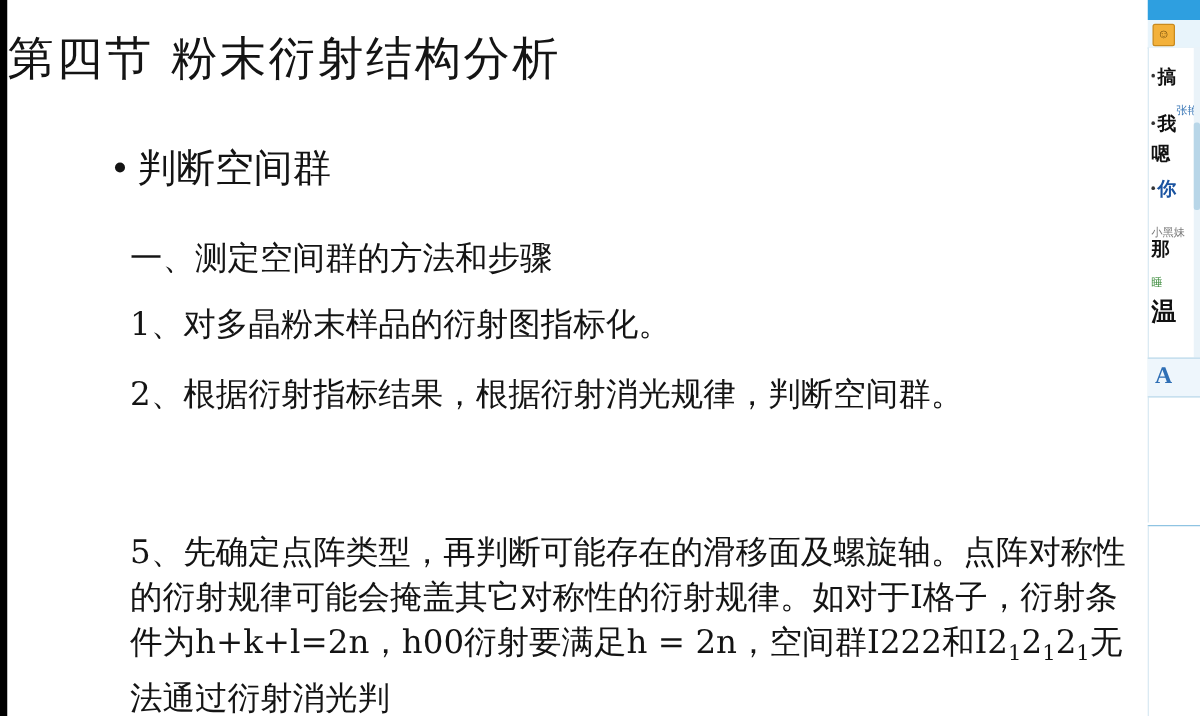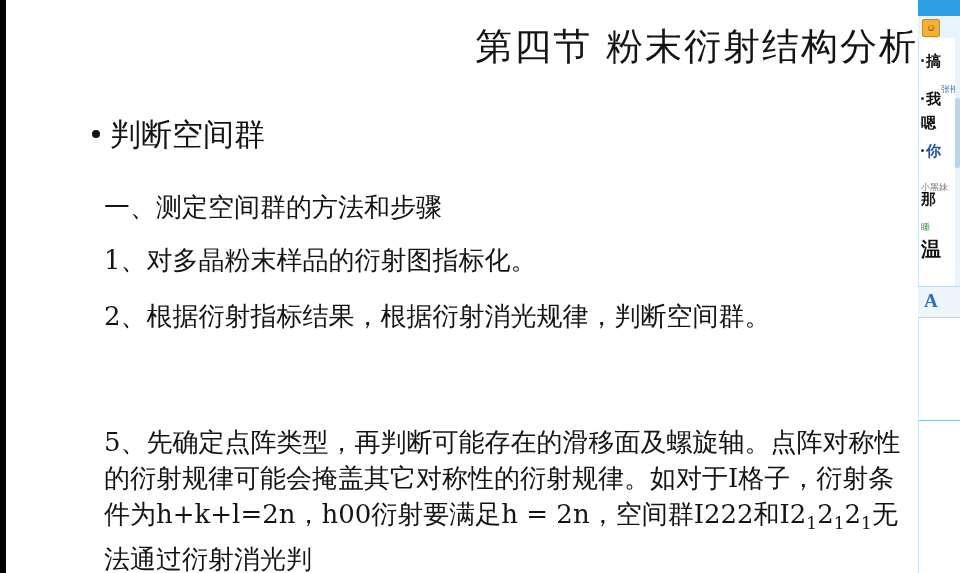--- a/index.html
+++ b/index.html
@@ -38,21 +38,21 @@
     background: #ffffff;
     color: #121212;
     overflow: hidden;
   }
 
   .slide-title {
     position: absolute;
     left: 0;
     top: 22px;
     width: 912px;
-    text-align: right;
+    text-align: left;
     font-size: 37px;
     letter-spacing: 2px;
     color: #141414;
     font-family: "DejaVu Serif", "Liberation Serif", serif;
     white-space: nowrap;
   }
 
   .bullet-line {
     position: absolute;
     left: 86px;

